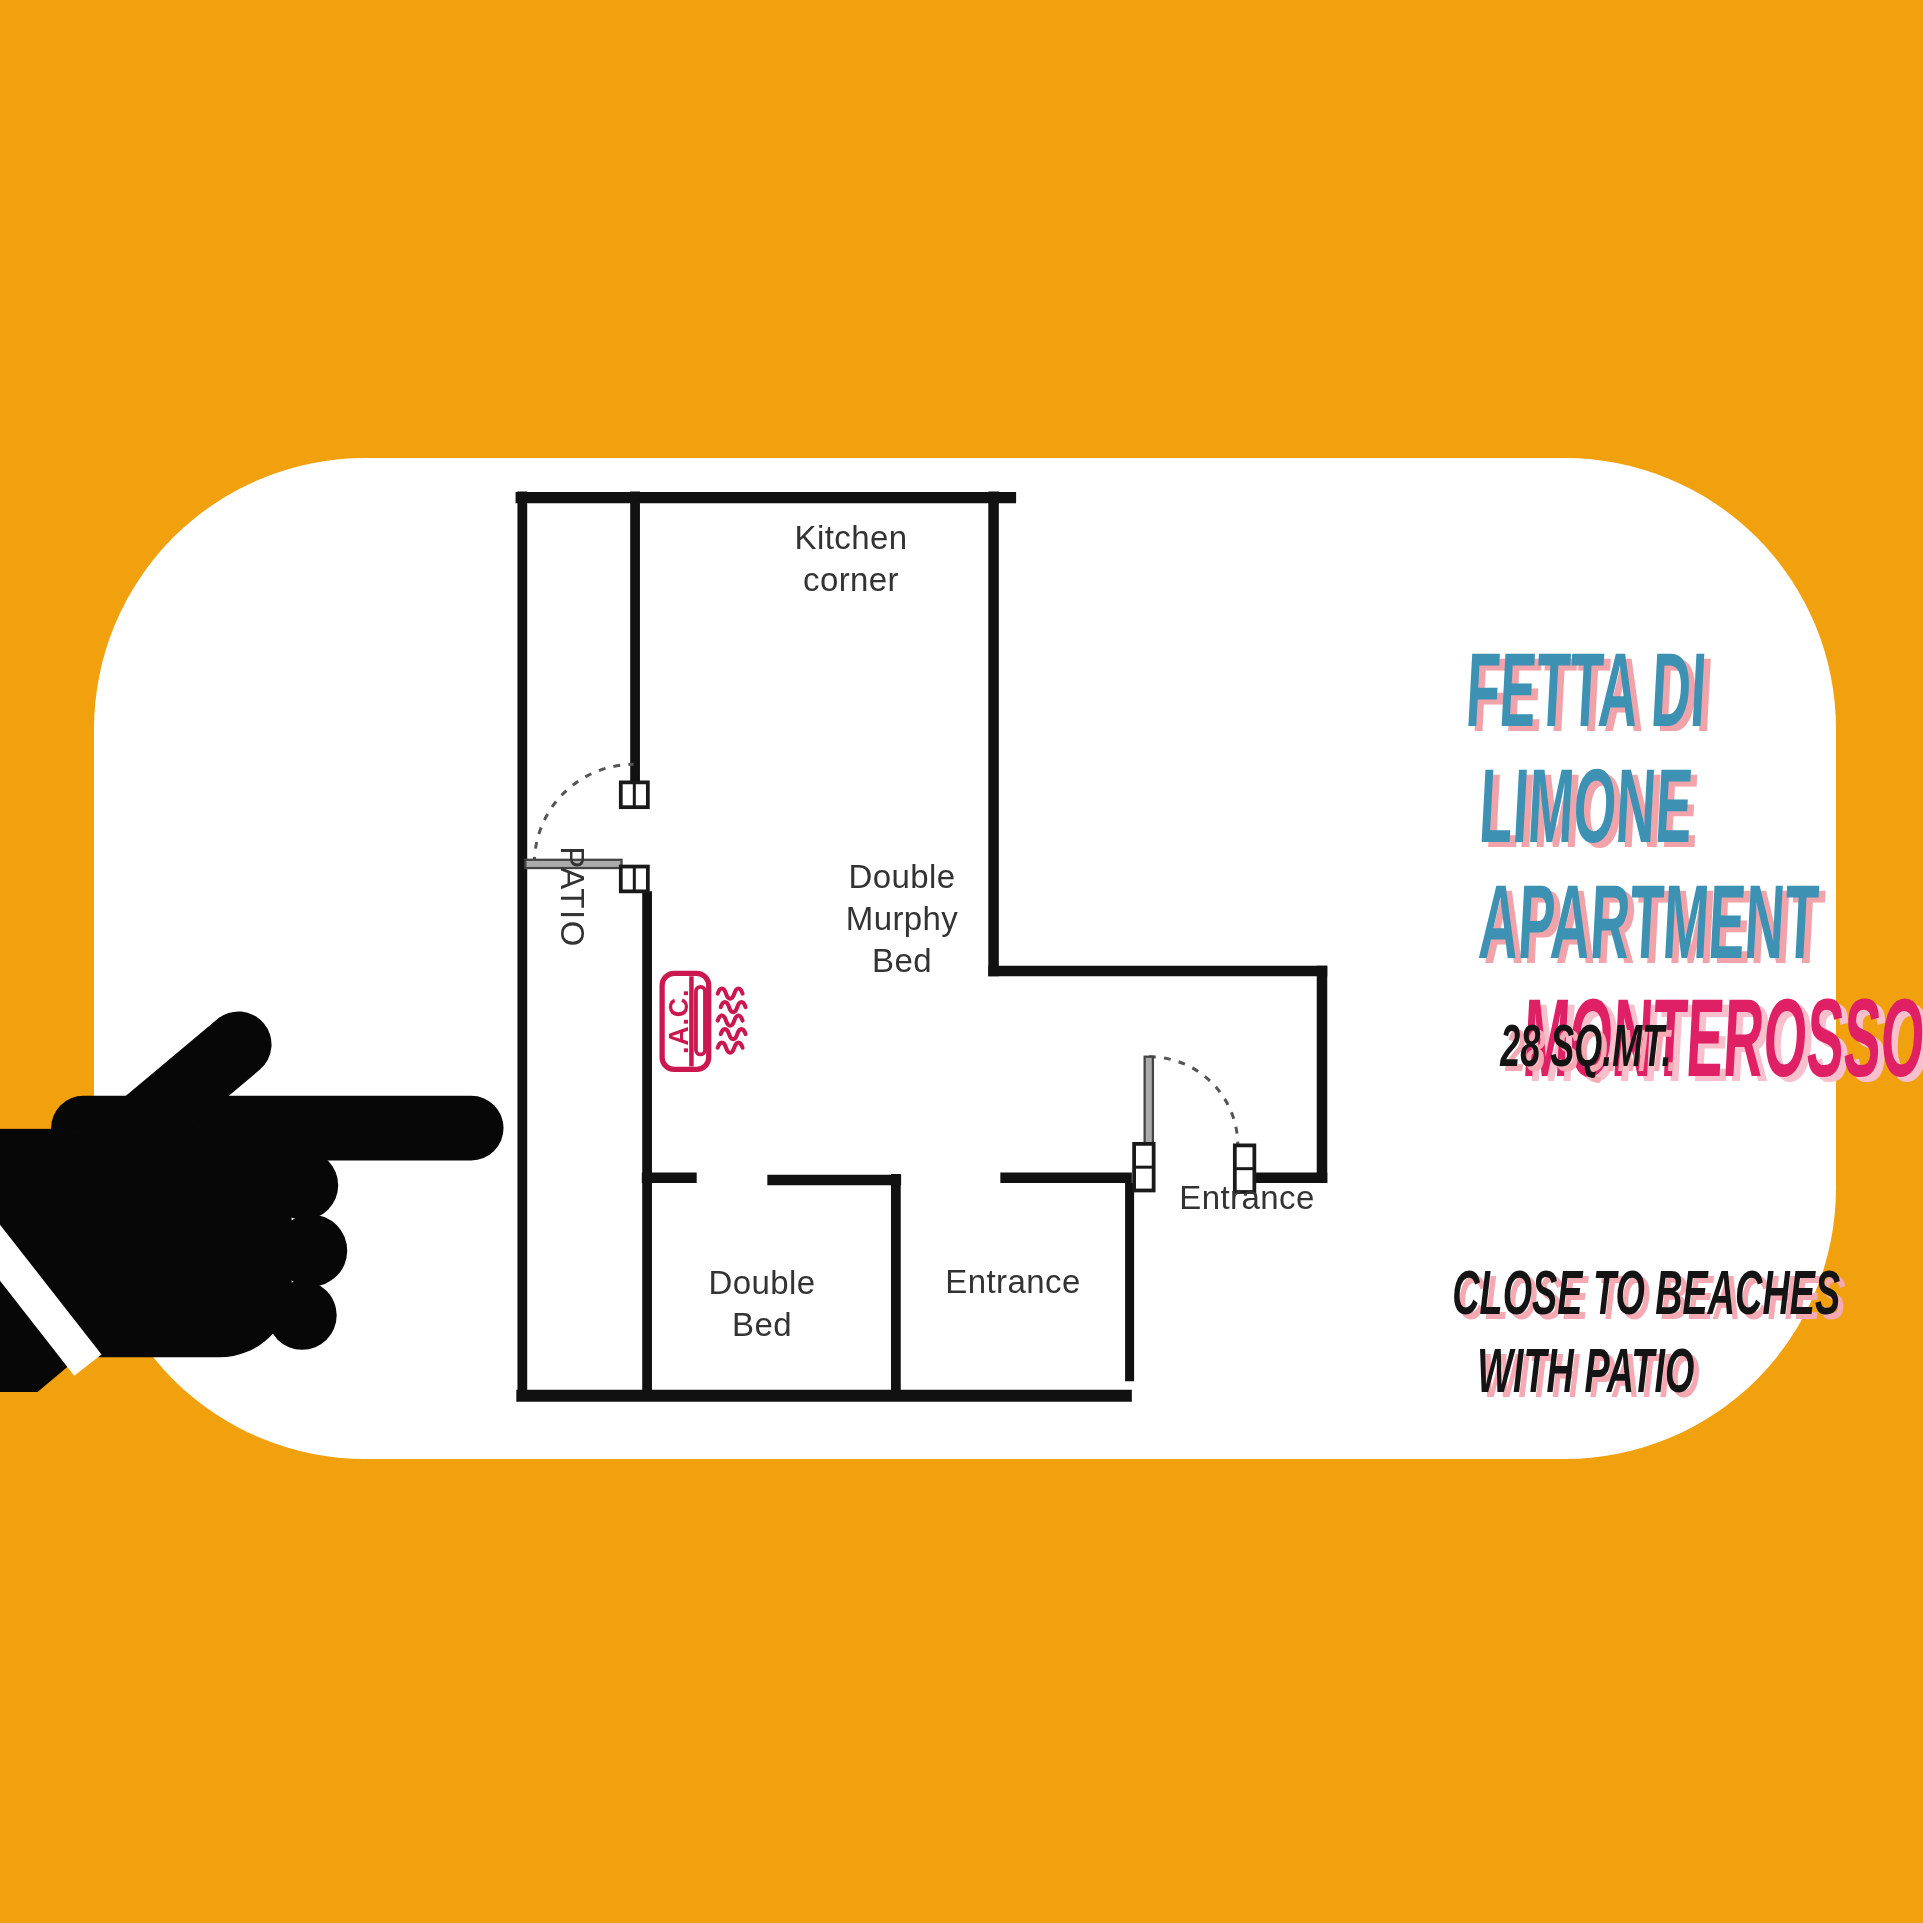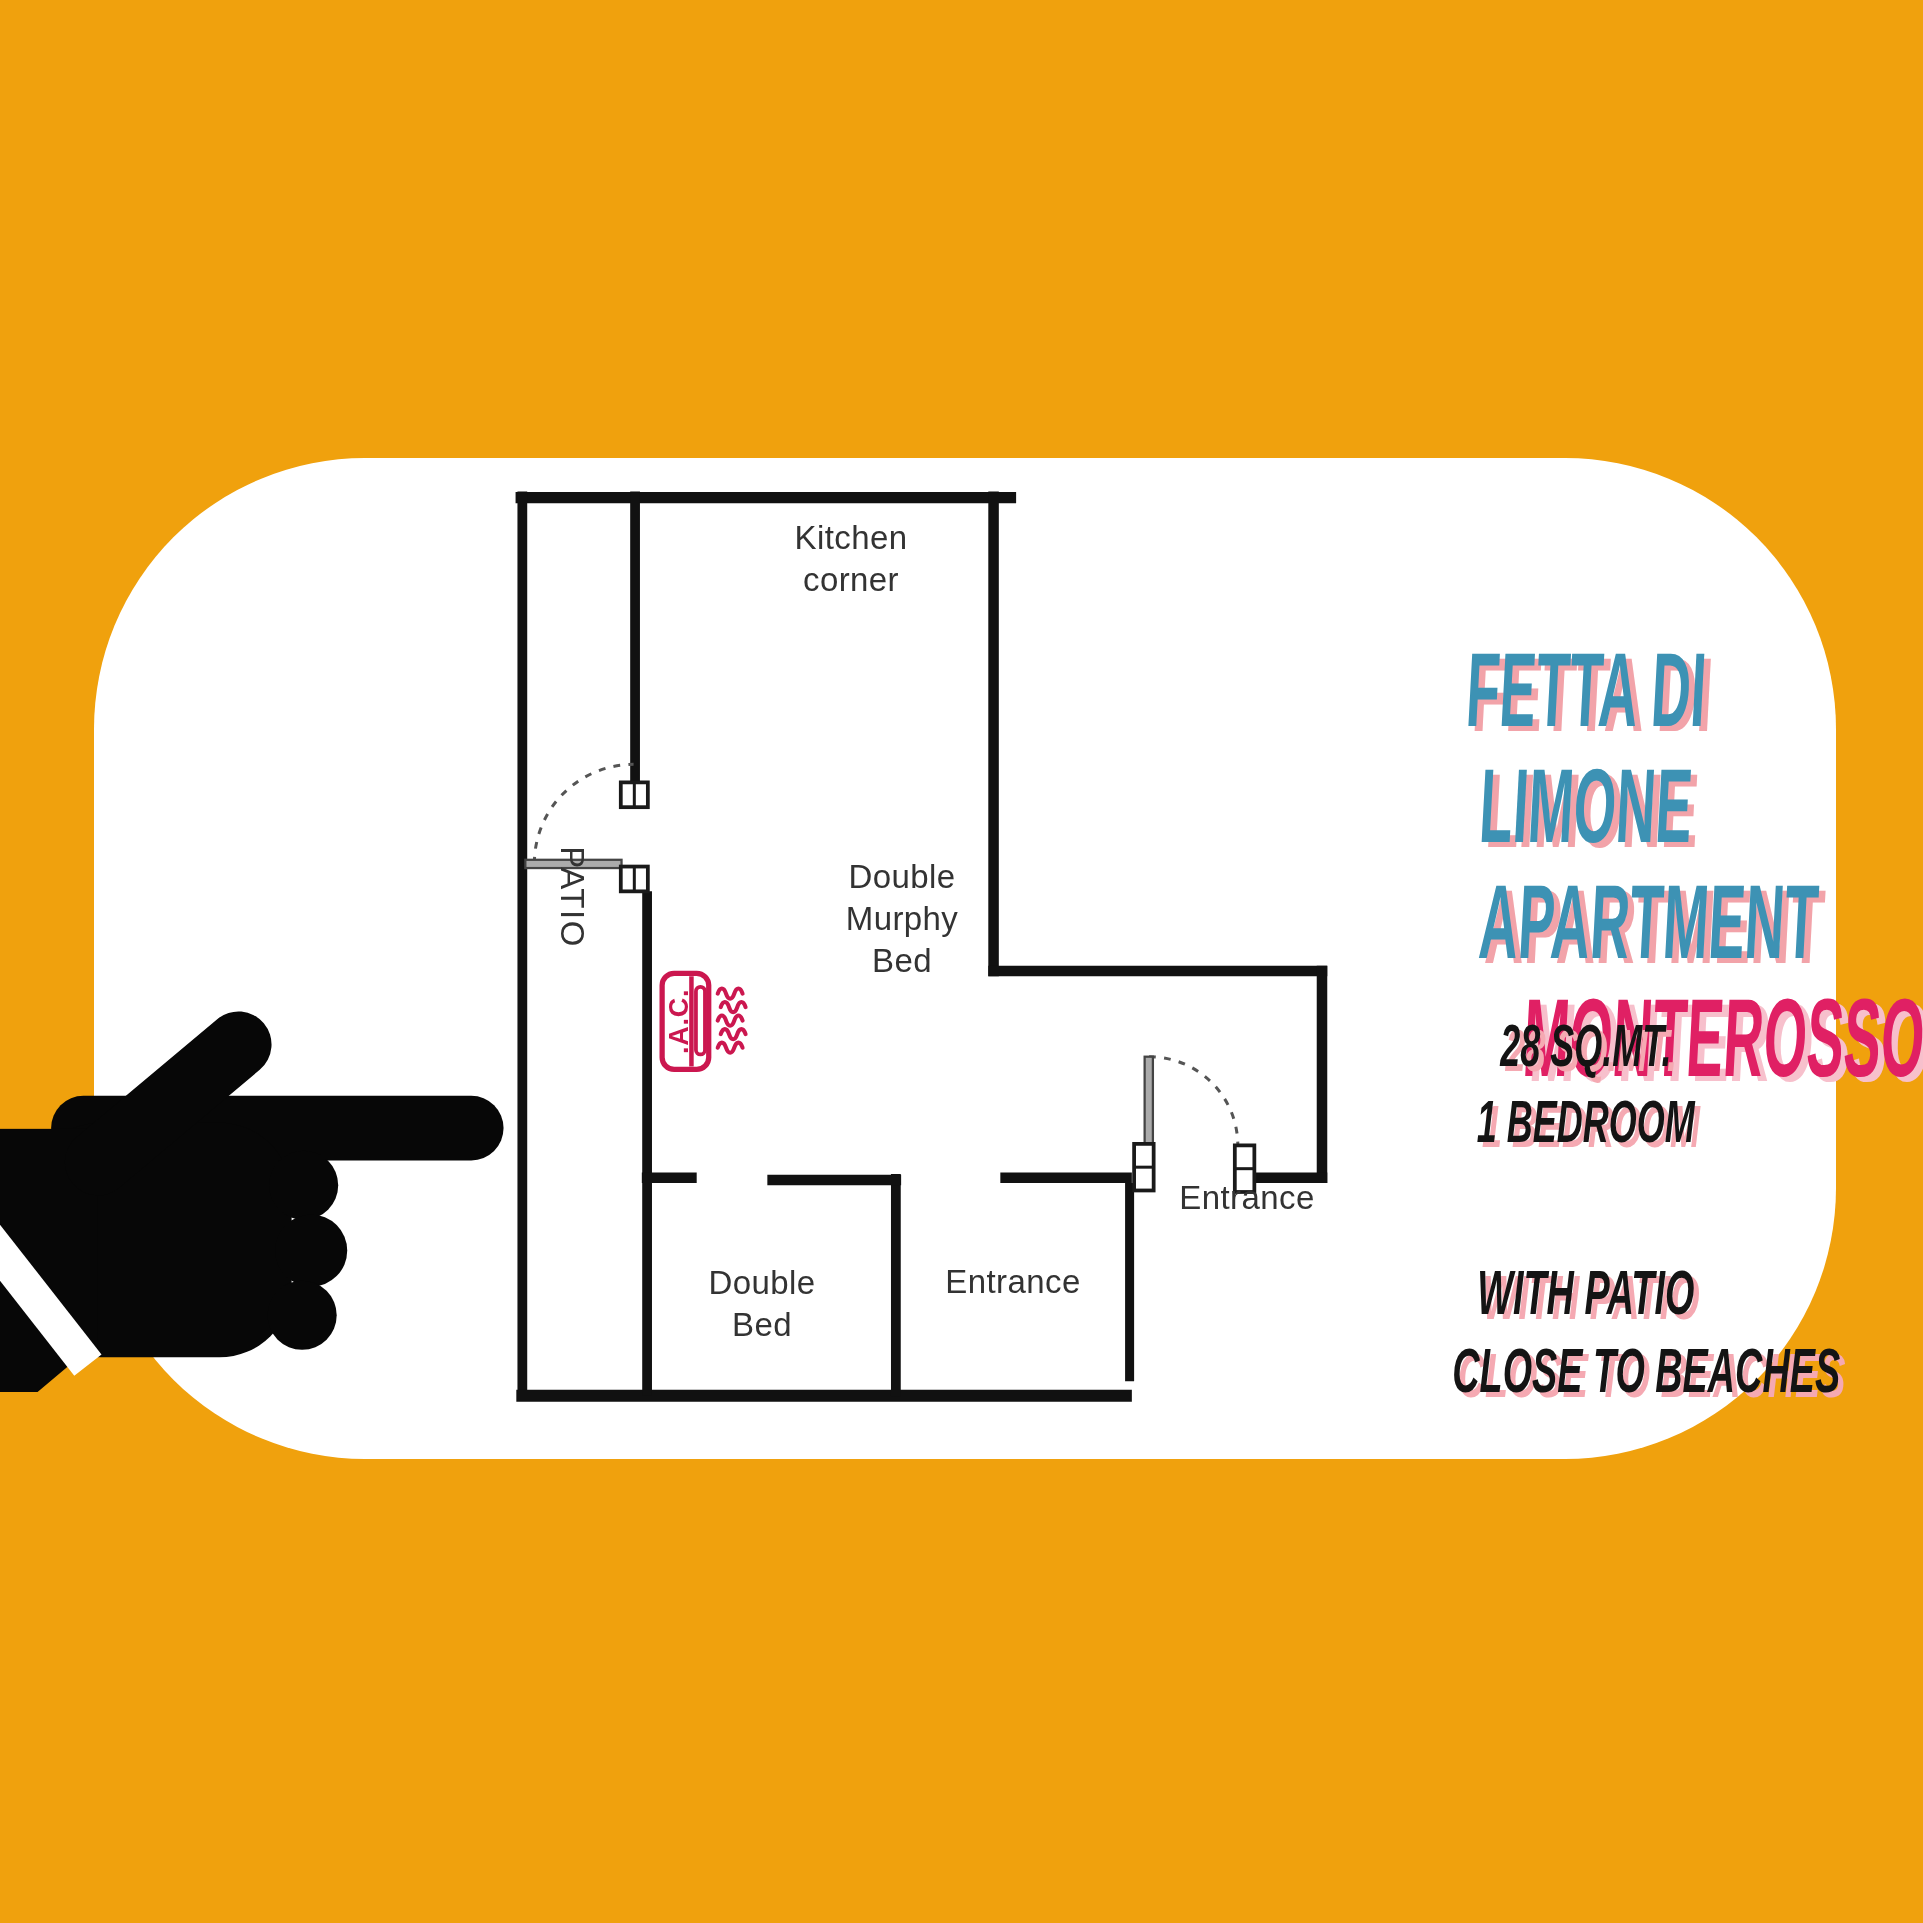--- a/index.html
+++ b/index.html
@@ -139,26 +139,23 @@
   </div>
   <div class="loc-line">
     <span class="sq" style="color:#E02064;text-shadow:13.5px 5.3px 0 #F7C0CC;">MONTEROSSO</span>
   </div>
 </div>
 
 <div class="panel-block" style="top:1016px;">
   <div class="spec-line">
     <span class="sq">28 SQ.MT.</span>
   </div>
-  <div class="spec-line">
-    <span class="sq">1 BEDROOM</span>
-  </div>
 </div>
 
 <div class="panel-block" style="top:1262px;">
   <div class="hl-line">
-    <span class="sq">WITH PATIO</span>
+    <span class="sq">CLOSE TO BEACHES</span>
   </div>
   <div class="hl-line">
-    <span class="sq">CLOSE TO BEACHES</span>
+    <span class="sq">WITH PATIO</span>
   </div>
 </div>
 
 
 </body></html>

